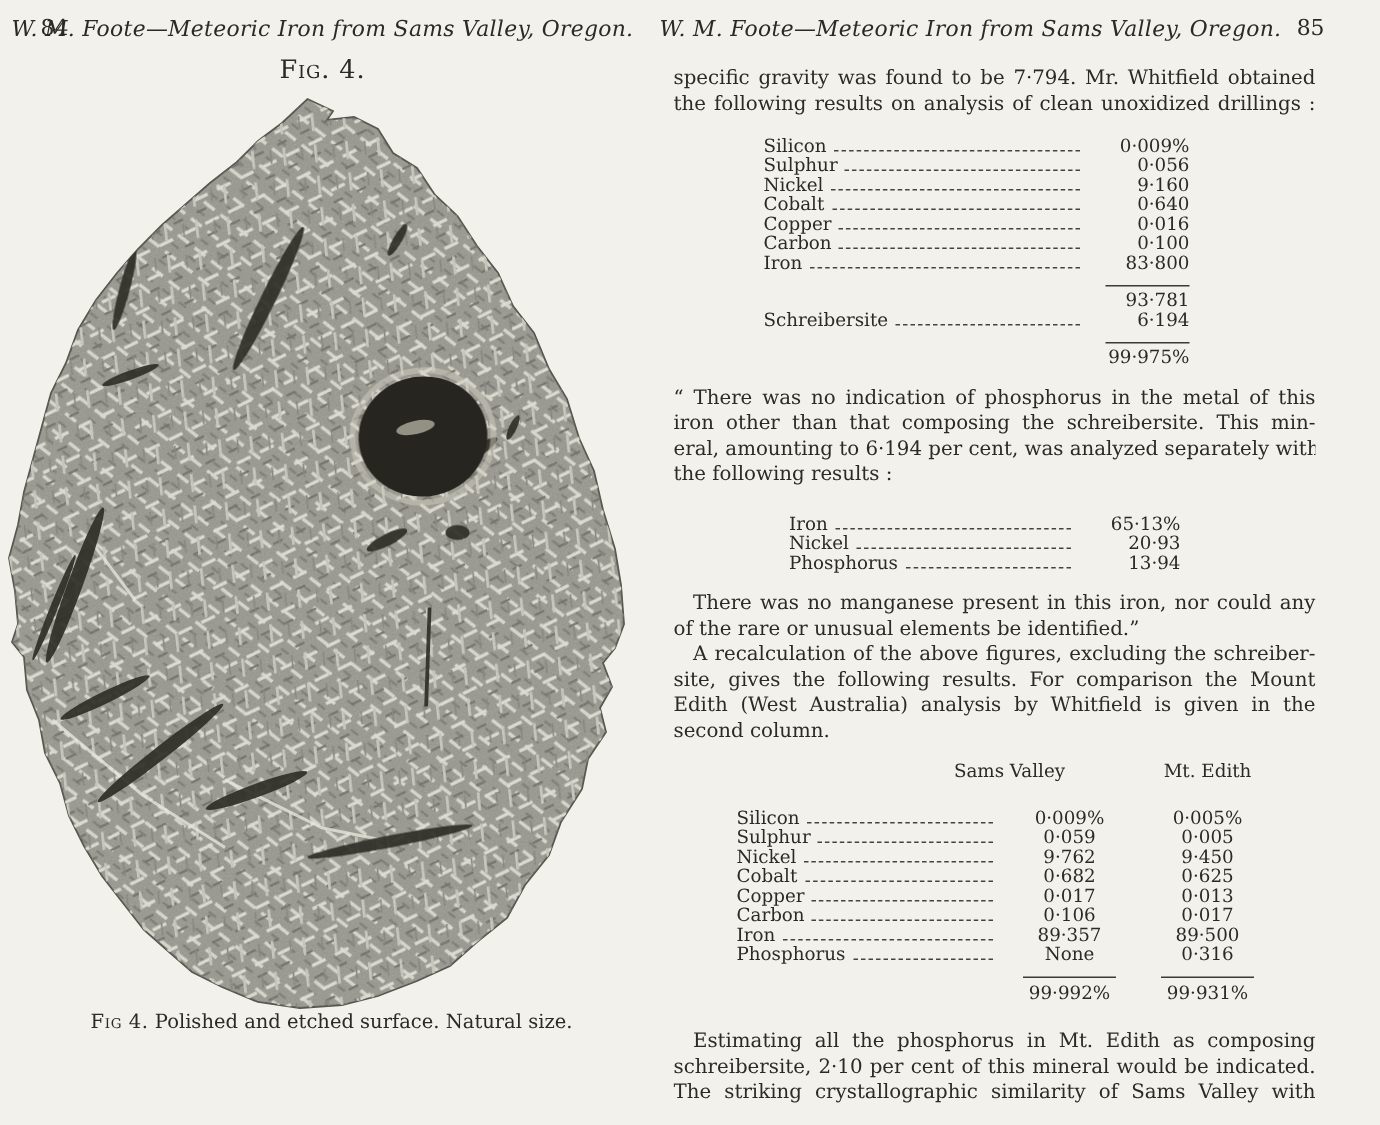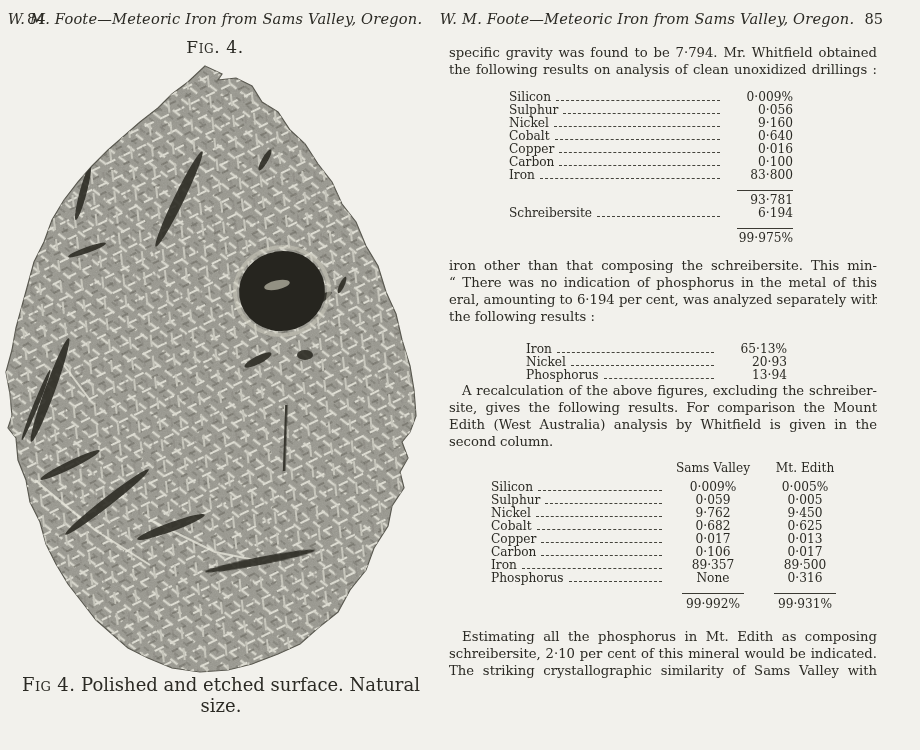--- a/index.html
+++ b/index.html
@@ -18,21 +18,21 @@
   .running-title { font-style:italic; font-size:14.6px; letter-spacing:.2px; }
   .pagenum { position:absolute; top:1px; font-size:14.6px; font-style:normal; }
   .pagenum.pos-left { left:27px; }
   .pagenum.pos-right { right:7px; }
   .page-right .running-title { margin-right:26px; }
 
   
   .fig-label { margin-top:8px; text-align:center; font-variant:small-caps; font-size:17px; letter-spacing:.6px; }
   .meteorite-figure { margin-top:3px; }
   .meteorite-figure svg { display:block; margin:0 auto; }
-  .fig-caption { position:absolute; left:12px; right:0; top:674px; text-align:center; font-size:18px; }
+  .fig-caption { position:absolute; left:12px; right:0; top:674px; text-align:center; font-size:13px; }
   .smallcaps { font-variant:small-caps; letter-spacing:.4px; }
 
   
   .content { padding:0 13px 0 19px; }
   .para { font-size:13.2px; line-height:17px; }
   .line { white-space:nowrap; overflow:hidden; text-align:justify; text-align-last:justify; }
   .line.end { text-align-last:left; }
   .indent { text-indent:13px; }
   .para1 { margin-top:15px; }
   .para2 { margin-top:12px; }
@@ -44,21 +44,21 @@
   .trow { display:flex; align-items:flex-end; white-space:nowrap; }
   .leader { flex:1; border-bottom:1.5px dashed #45443c; margin:0 5px 3px 5px; height:1px; }
   .spacer { flex:1; }
   .tval { width:68px; text-align:right; }
   .t1 { margin:13px 84px 0 60px; }
   .t2 { margin:18px 90px 0 77px; }
   .sum { margin-top:8px; }
   .rule-num { display:inline-block; min-width:56px; border-top:1.2px solid #3b3a33; padding-top:3px; text-align:right; }
   .t3 { margin:12px 26px 0 42px; }
   .t3 .tcol { width:92px; text-align:center; }
-  .t3head { margin-bottom:6px; }
+  .t3head { margin-bottom:18px;gap:40px; }
   .t3head .tcol { font-size:12.2px; }
   .rule-ctr { display:inline-block; min-width:62px; border-top:1.2px solid #3b3a33; padding-top:4px; text-align:center; }
 </style>
 </head>
 <body>
 
 <div class="spread">
 
   <section class="page page-left">
     <header class="running-head">
@@ -199,22 +199,22 @@
             <span class="leader"></span>
             <span class="tval">6·194</span>
           </div>
         <div class="trow sum">
             <span class="spacer"></span>
             <span class="tval"><span class="rule-num">99·975%</span></span>
           </div>
       </div>
 
       <div class="para para2">
+        <div class="line">“ There was no indication of phosphorus in the metal of this</div>
         <div class="line">iron other than that composing the schreibersite.  This min-</div>
-        <div class="line">“ There was no indication of phosphorus in the metal of this</div>
         <div class="line">eral, amounting to 6·194 per cent, was analyzed separately with</div>
         <div class="line end">the following results :</div>
       </div>
 
       <div class="atable t2">
         <div class="trow">
             <span>Iron</span>
             <span class="leader"></span>
             <span class="tval">65·13%</span>
           </div>
@@ -223,20 +223,24 @@
             <span class="leader"></span>
             <span class="tval">20·93</span>
           </div>
         <div class="trow">
             <span>Phosphorus</span>
             <span class="leader"></span>
             <span class="tval">13·94</span>
           </div>
       </div>
 
+      <div class="para para3">
+        <div class="line indent">There was no manganese present in this iron, nor could any</div>
+        <div class="line end">of the rare or unusual elements be identified.”</div>
+      </div>
 
       <div class="para">
         <div class="line indent">A recalculation of the above figures, excluding the schreiber-</div>
         <div class="line">site, gives the following results.  For comparison the Mount</div>
         <div class="line">Edith (West Australia) analysis by Whitfield is given in the</div>
         <div class="line end">second column.</div>
       </div>
 
       <div class="atable t3">
         <div class="trow t3head">

